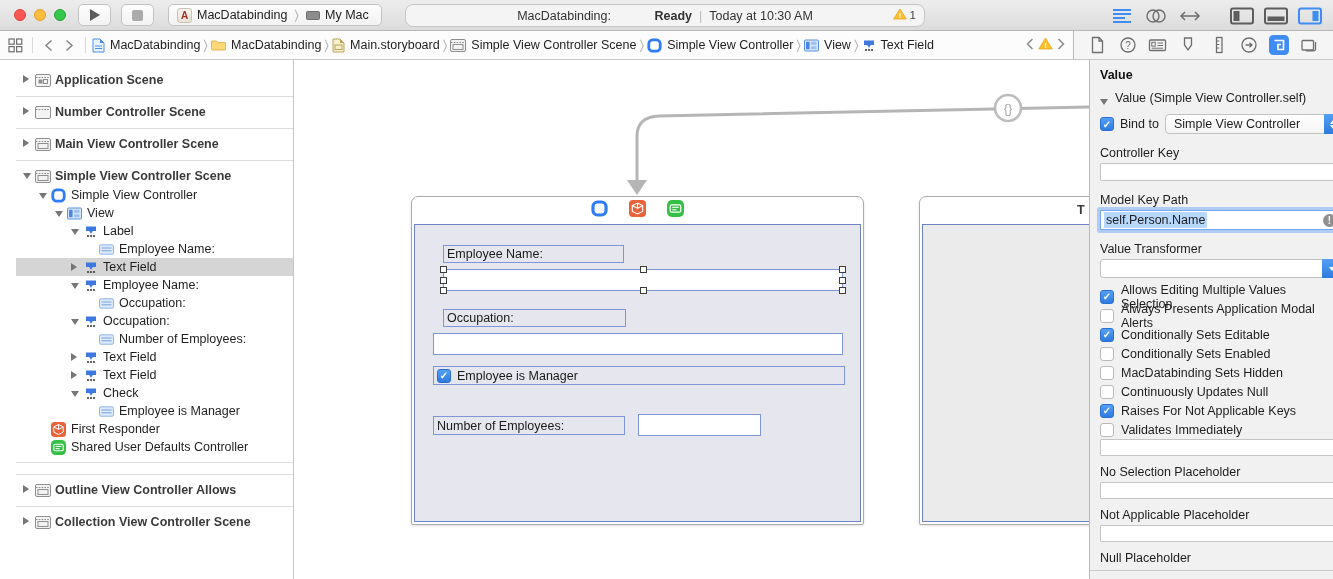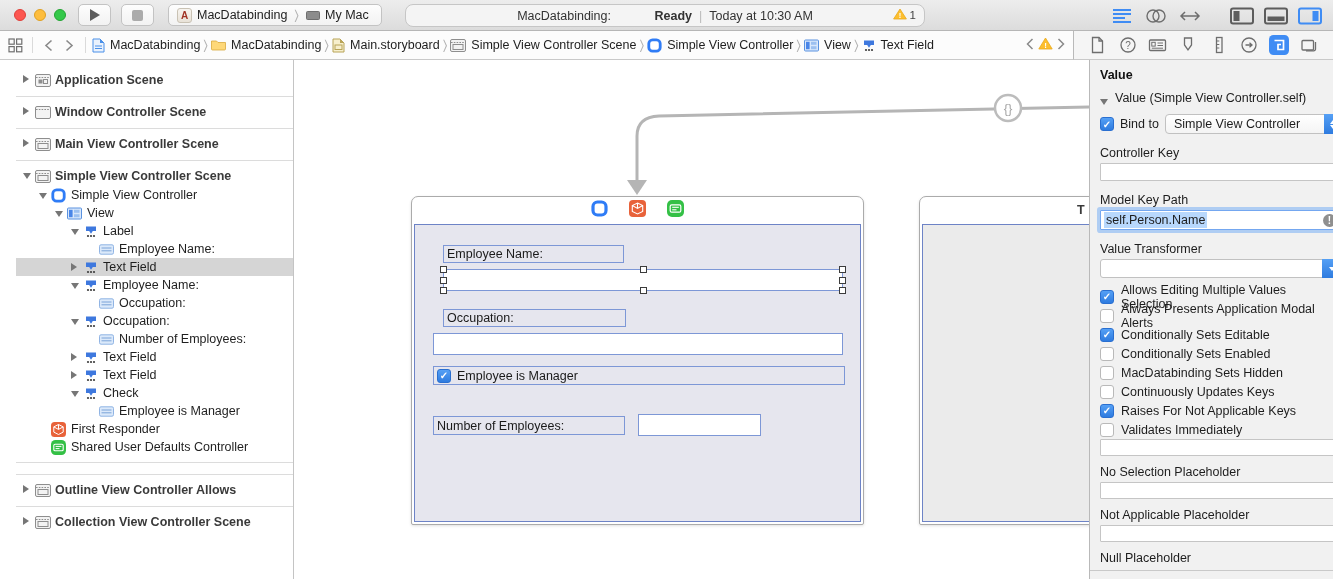--- a/index.html
+++ b/index.html
@@ -380,21 +380,21 @@
           <div></div>
         </div>
         <div class="o-row scene">
           <span class="o-tri tri-right" style="left: 7px; top: 5px;"></span>
           <span class="o-icon" style="margin-left: 18px;">
             <svg width="16" height="13">
               <rect x="0.5" y="0.5" width="15" height="12" rx="1.5" fill="#f3f3f3" stroke="#8e8e8e"></rect>
               <line x1="1" y1="3.5" x2="15" y2="3.5" stroke="#8e8e8e" stroke-dasharray="1.6 1.2"></line>
             </svg>
           </span>
-          <span class="o-label">Window Controller Scene</span>
+          <span class="o-label">Number Controller Scene</span>
         </div>
         <div class="o-sep">
           <div></div>
         </div>
         <div class="o-row scene">
           <span class="o-tri tri-right" style="left: 7px; top: 5px;"></span>
           <span class="o-icon" style="margin-left: 18px;">
             <svg width="16" height="13">
               <rect x="0.5" y="0.5" width="15" height="12" rx="1.5" fill="#f3f3f3" stroke="#8e8e8e"></rect>
               <line x1="1" y1="3.5" x2="15" y2="3.5" stroke="#8e8e8e" stroke-dasharray="1.6 1.2"></line>
@@ -717,21 +717,21 @@
           <div class="opt-row">
             <span class="i-checkbox off"></span>
             <span>Conditionally Sets Enabled</span>
           </div>
           <div class="opt-row">
             <span class="i-checkbox off"></span>
             <span>MacDatabinding Sets Hidden</span>
           </div>
           <div class="opt-row">
             <span class="i-checkbox off"></span>
-            <span>Continuously Updates Keys</span>
+            <span>Continuously Updates Null</span>
           </div>
           <div class="opt-row">
             <span class="i-checkbox on">✓</span>
             <span>Raises For Not Applicable Keys</span>
           </div>
           <div class="opt-row">
             <span class="i-checkbox off"></span>
             <span>Validates Immediately</span>
           </div>
         </div>

